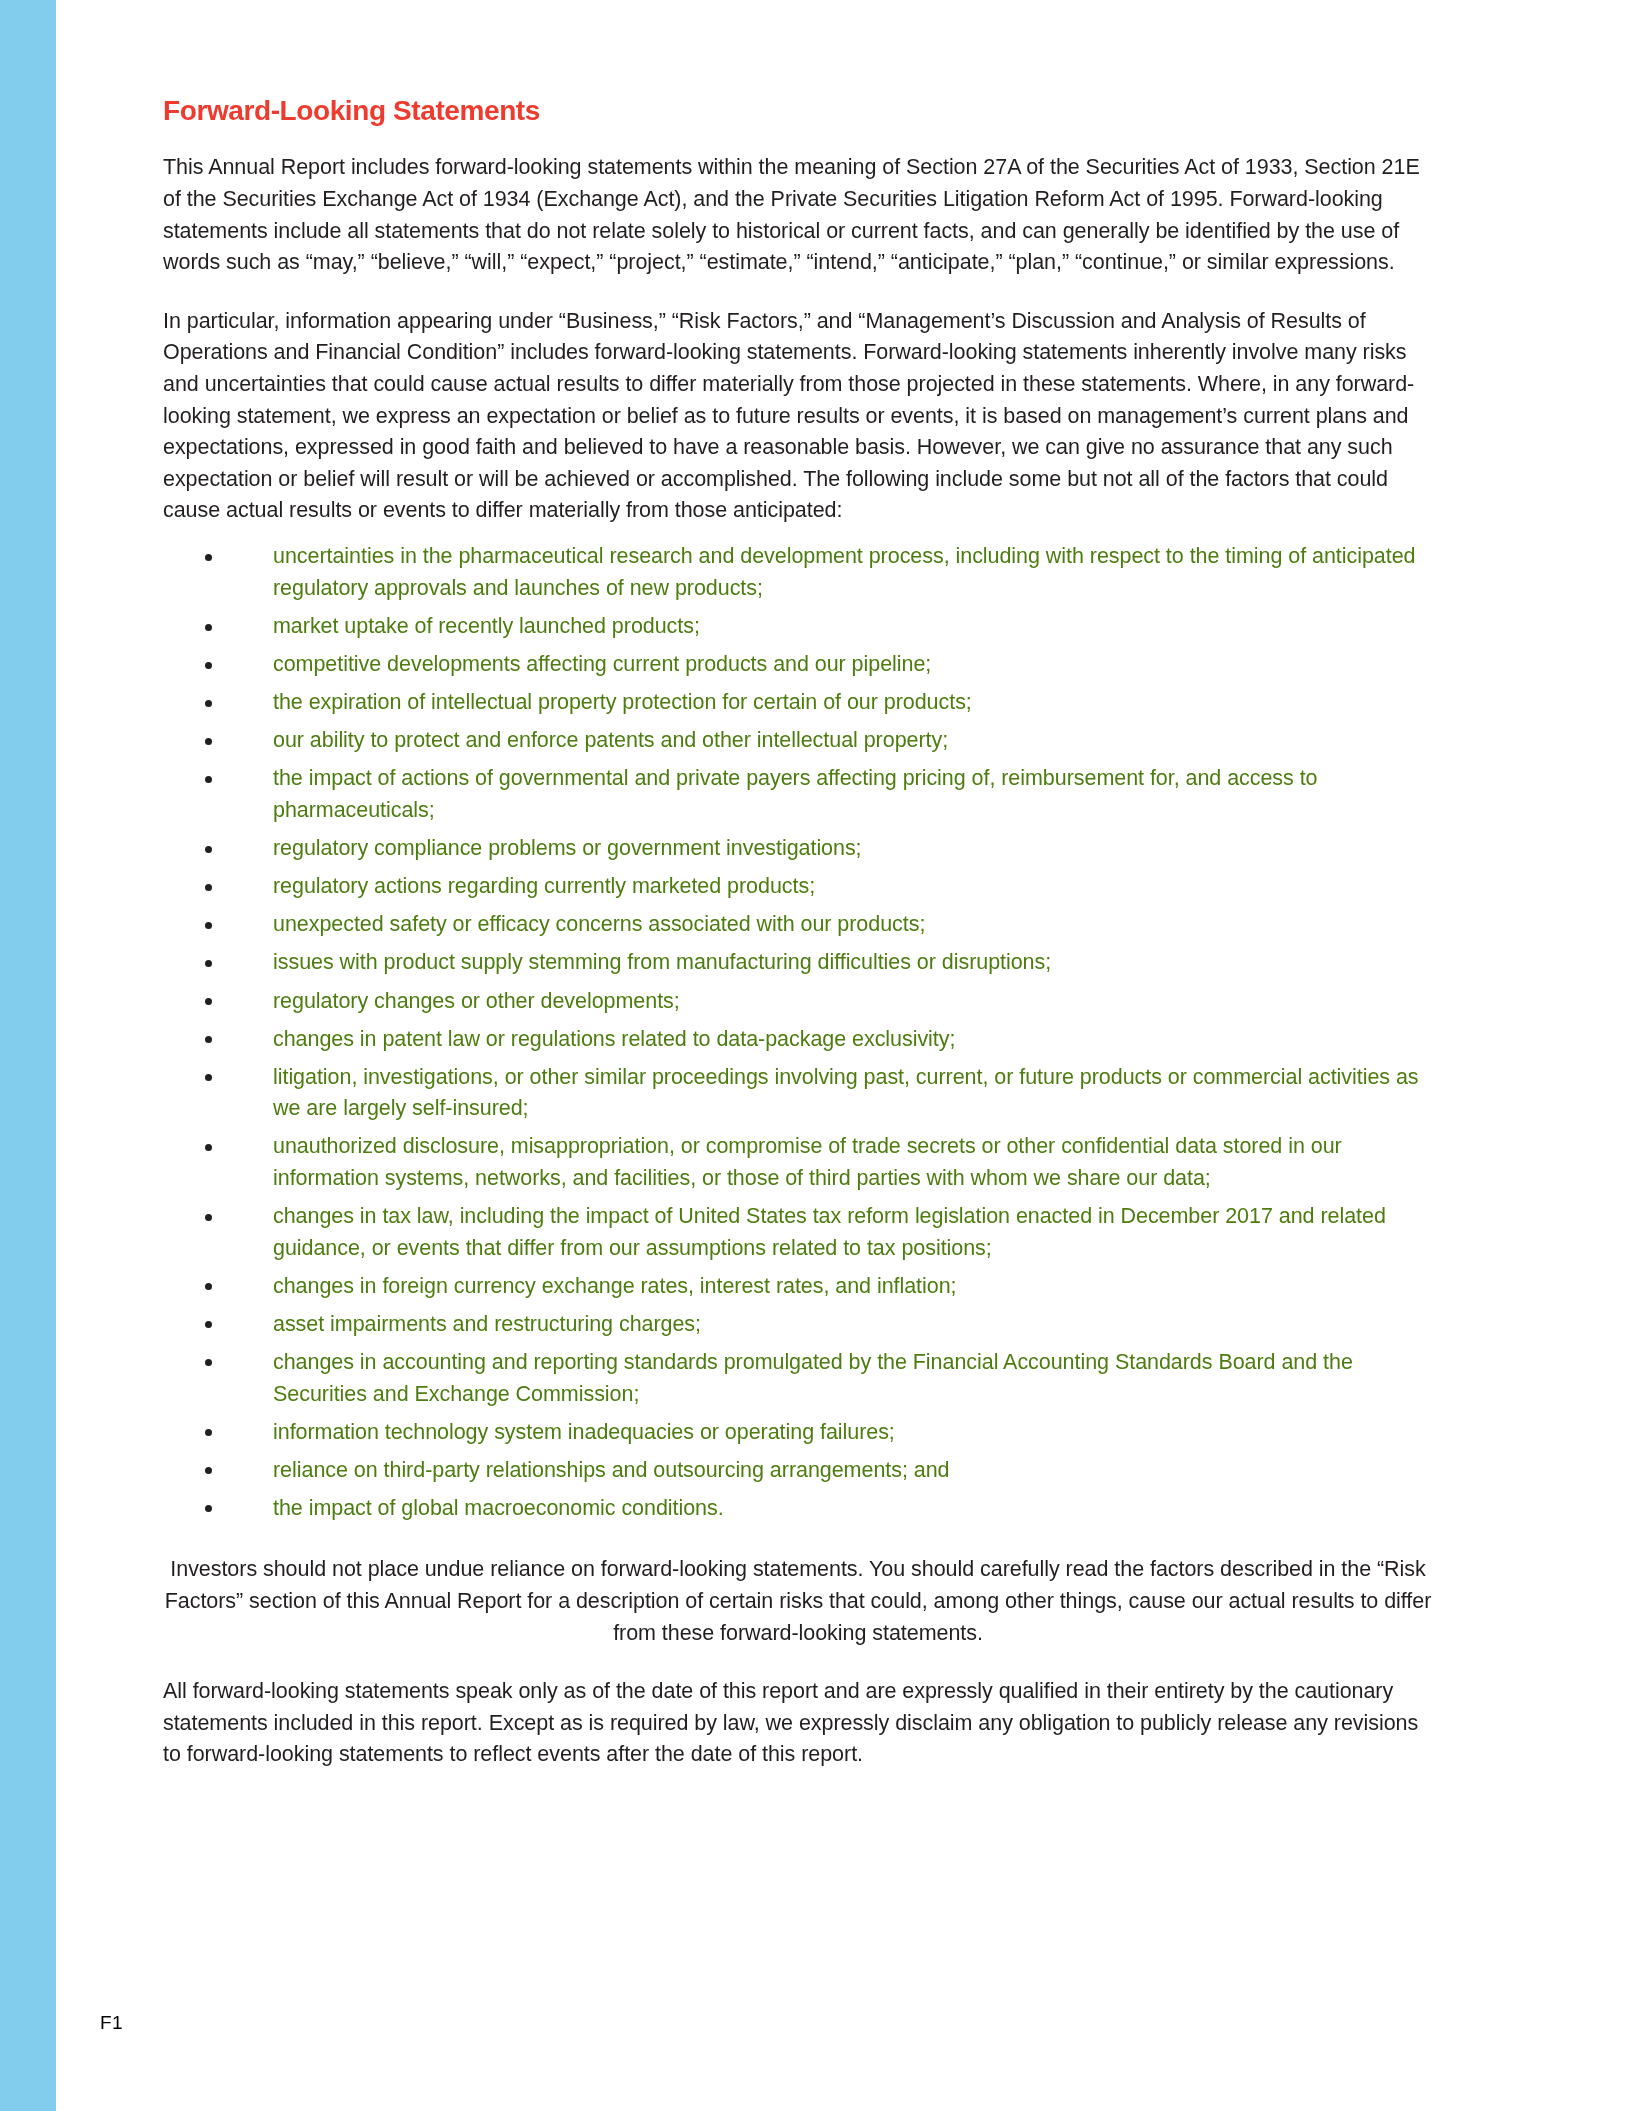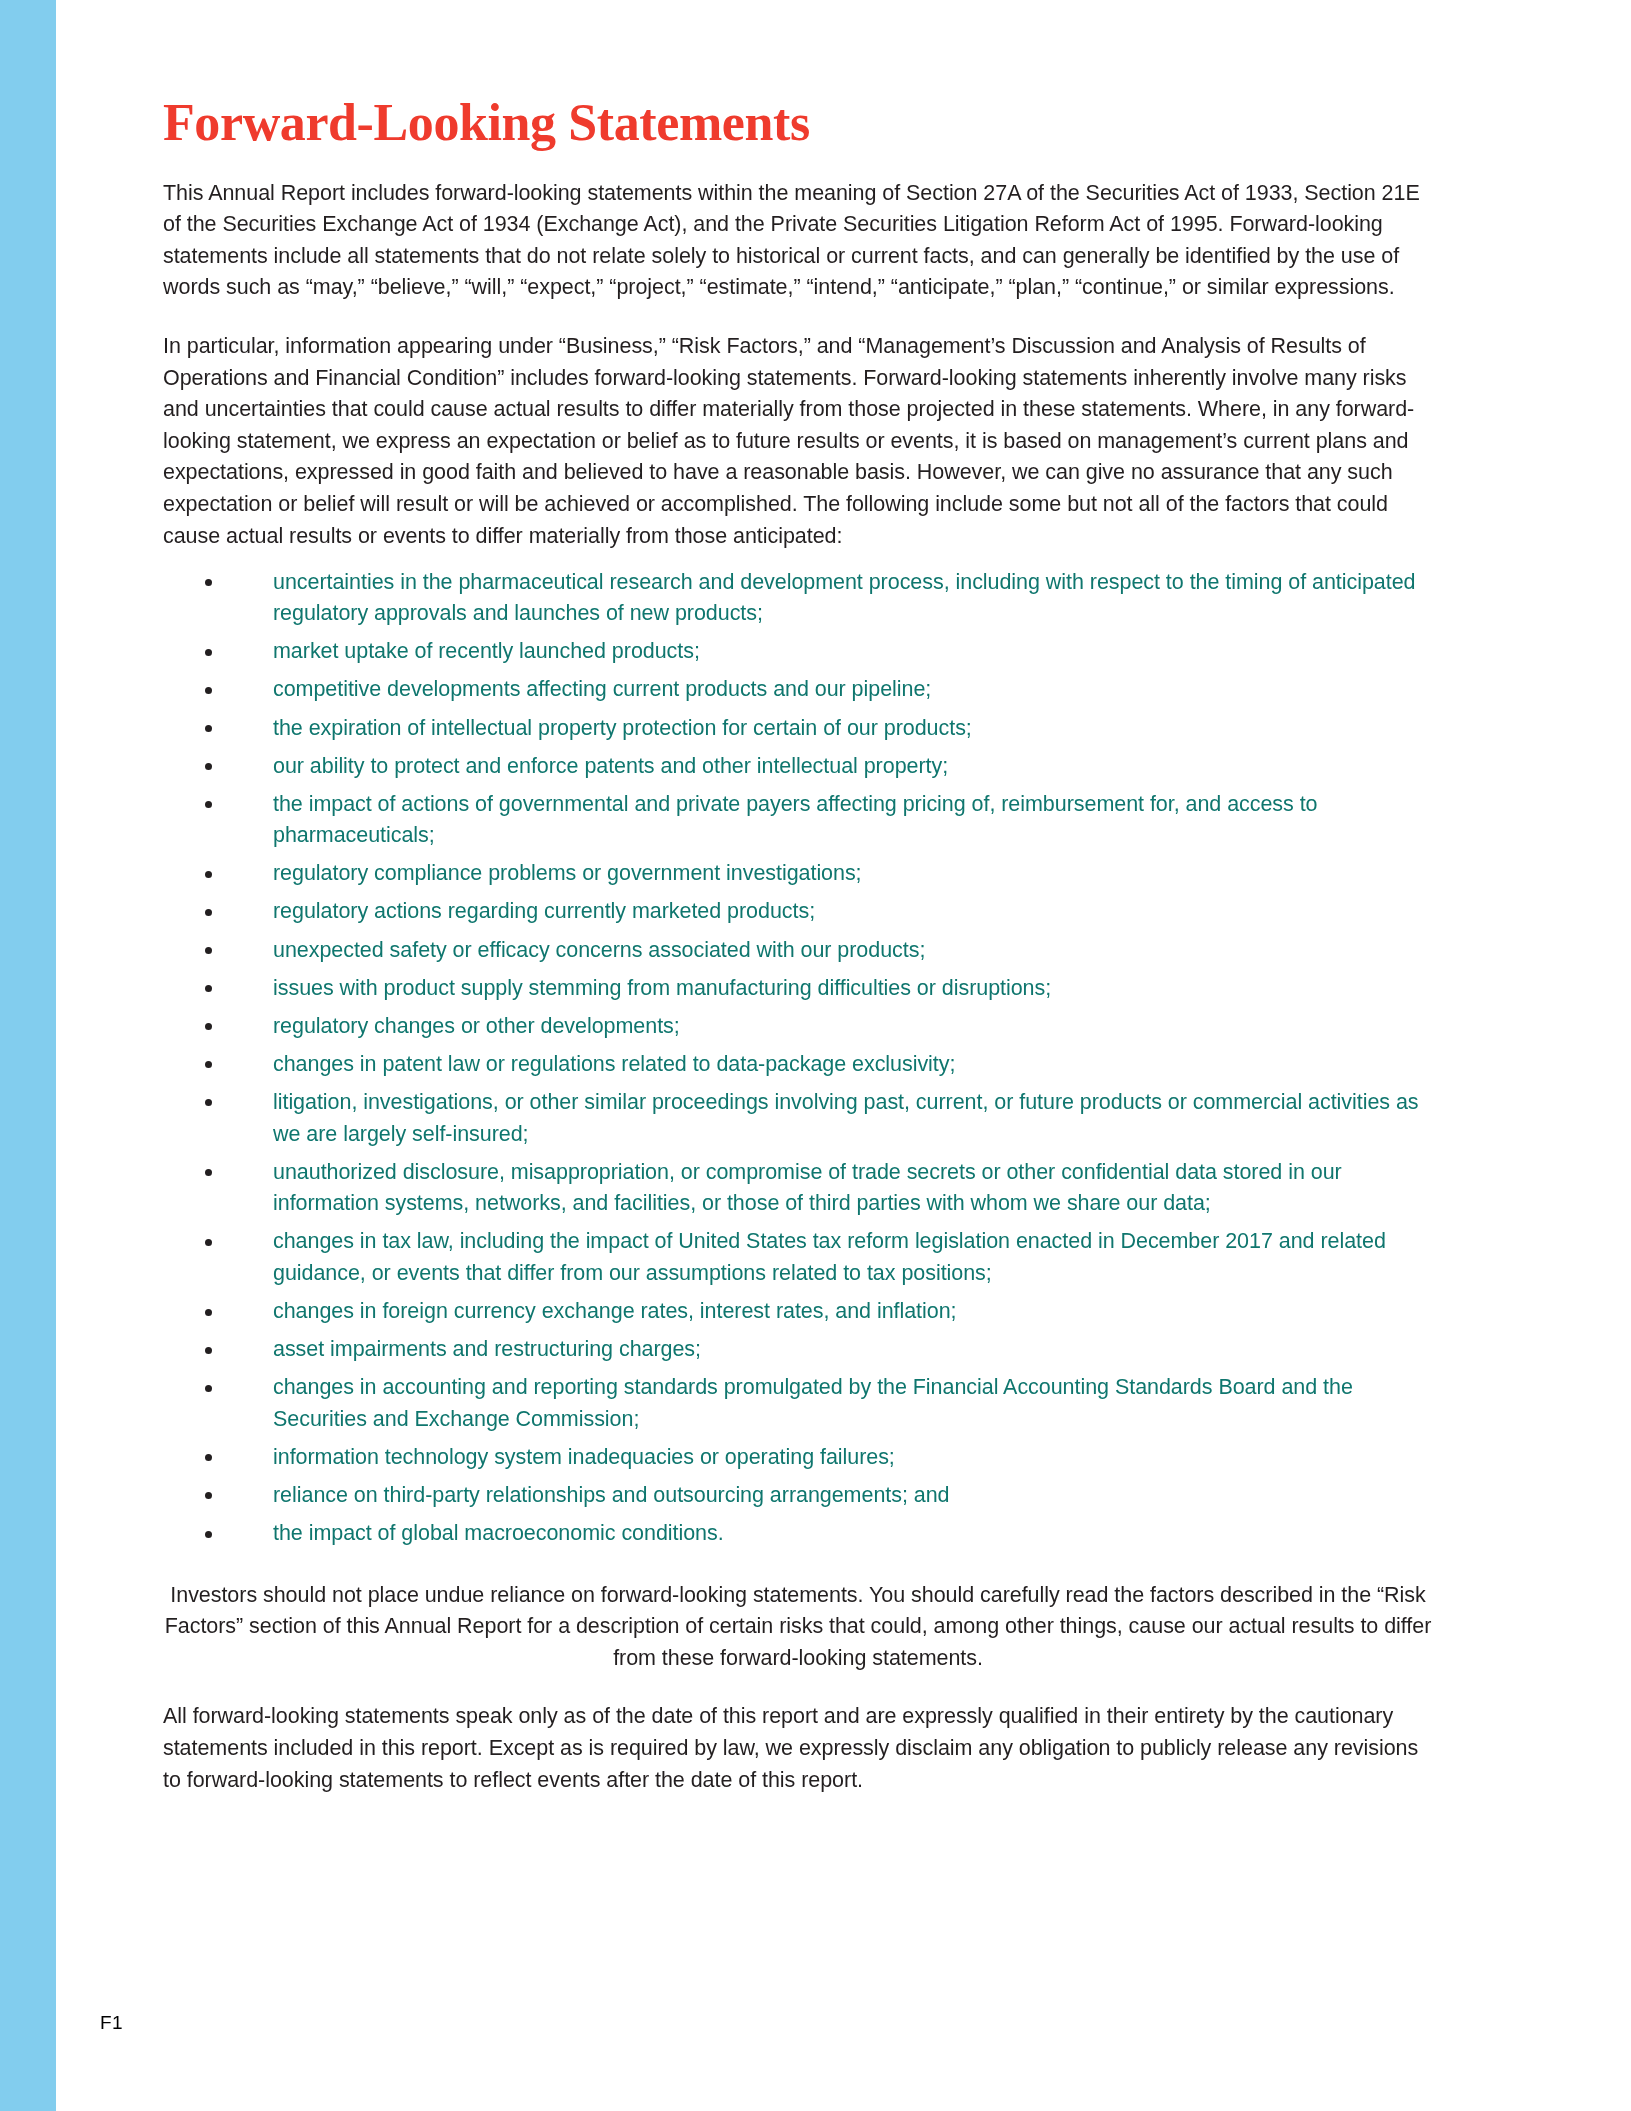--- a/index.html
+++ b/index.html
@@ -50,27 +50,26 @@
   
   #content {
     position: absolute;
     left: 163px;
     top: 0;
     width: 1270px;
   }
 
   #page-title {
     color: #ef3b2d;
-    font-size: 52px;
+    font-size: 28px;
     font-weight: bold;
     letter-spacing: -0.4px;
     margin: 0;
     padding-top: 96px;
     line-height: 1.05;
-    font-family: Liberation Serif, serif;
   }
 
   .para {
     font-size: 21.5px;
     line-height: 31.6px;
     color: #231f20;
     margin: 0;
     padding-top: 27px;
     text-align: left;
     letter-spacing: -0.05px;
@@ -79,21 +78,21 @@
   #bullets {
     list-style: none;
     margin: 0;
     padding: 0;
     padding-top: 8px;
   }
   #bullets li {
     position: relative;
     font-size: 21.5px;
     line-height: 31.6px;
-    color: #0f766e;
+    color: #4d7c0f;
     margin: 0 0 0 42px;
     padding-left: 68px;
     padding-top: 6.5px;
     letter-spacing: -0.05px;
   }
   #bullets li .dot {
     position: absolute;
     left: 0px;
     top: 19px;
     width: 7px;

